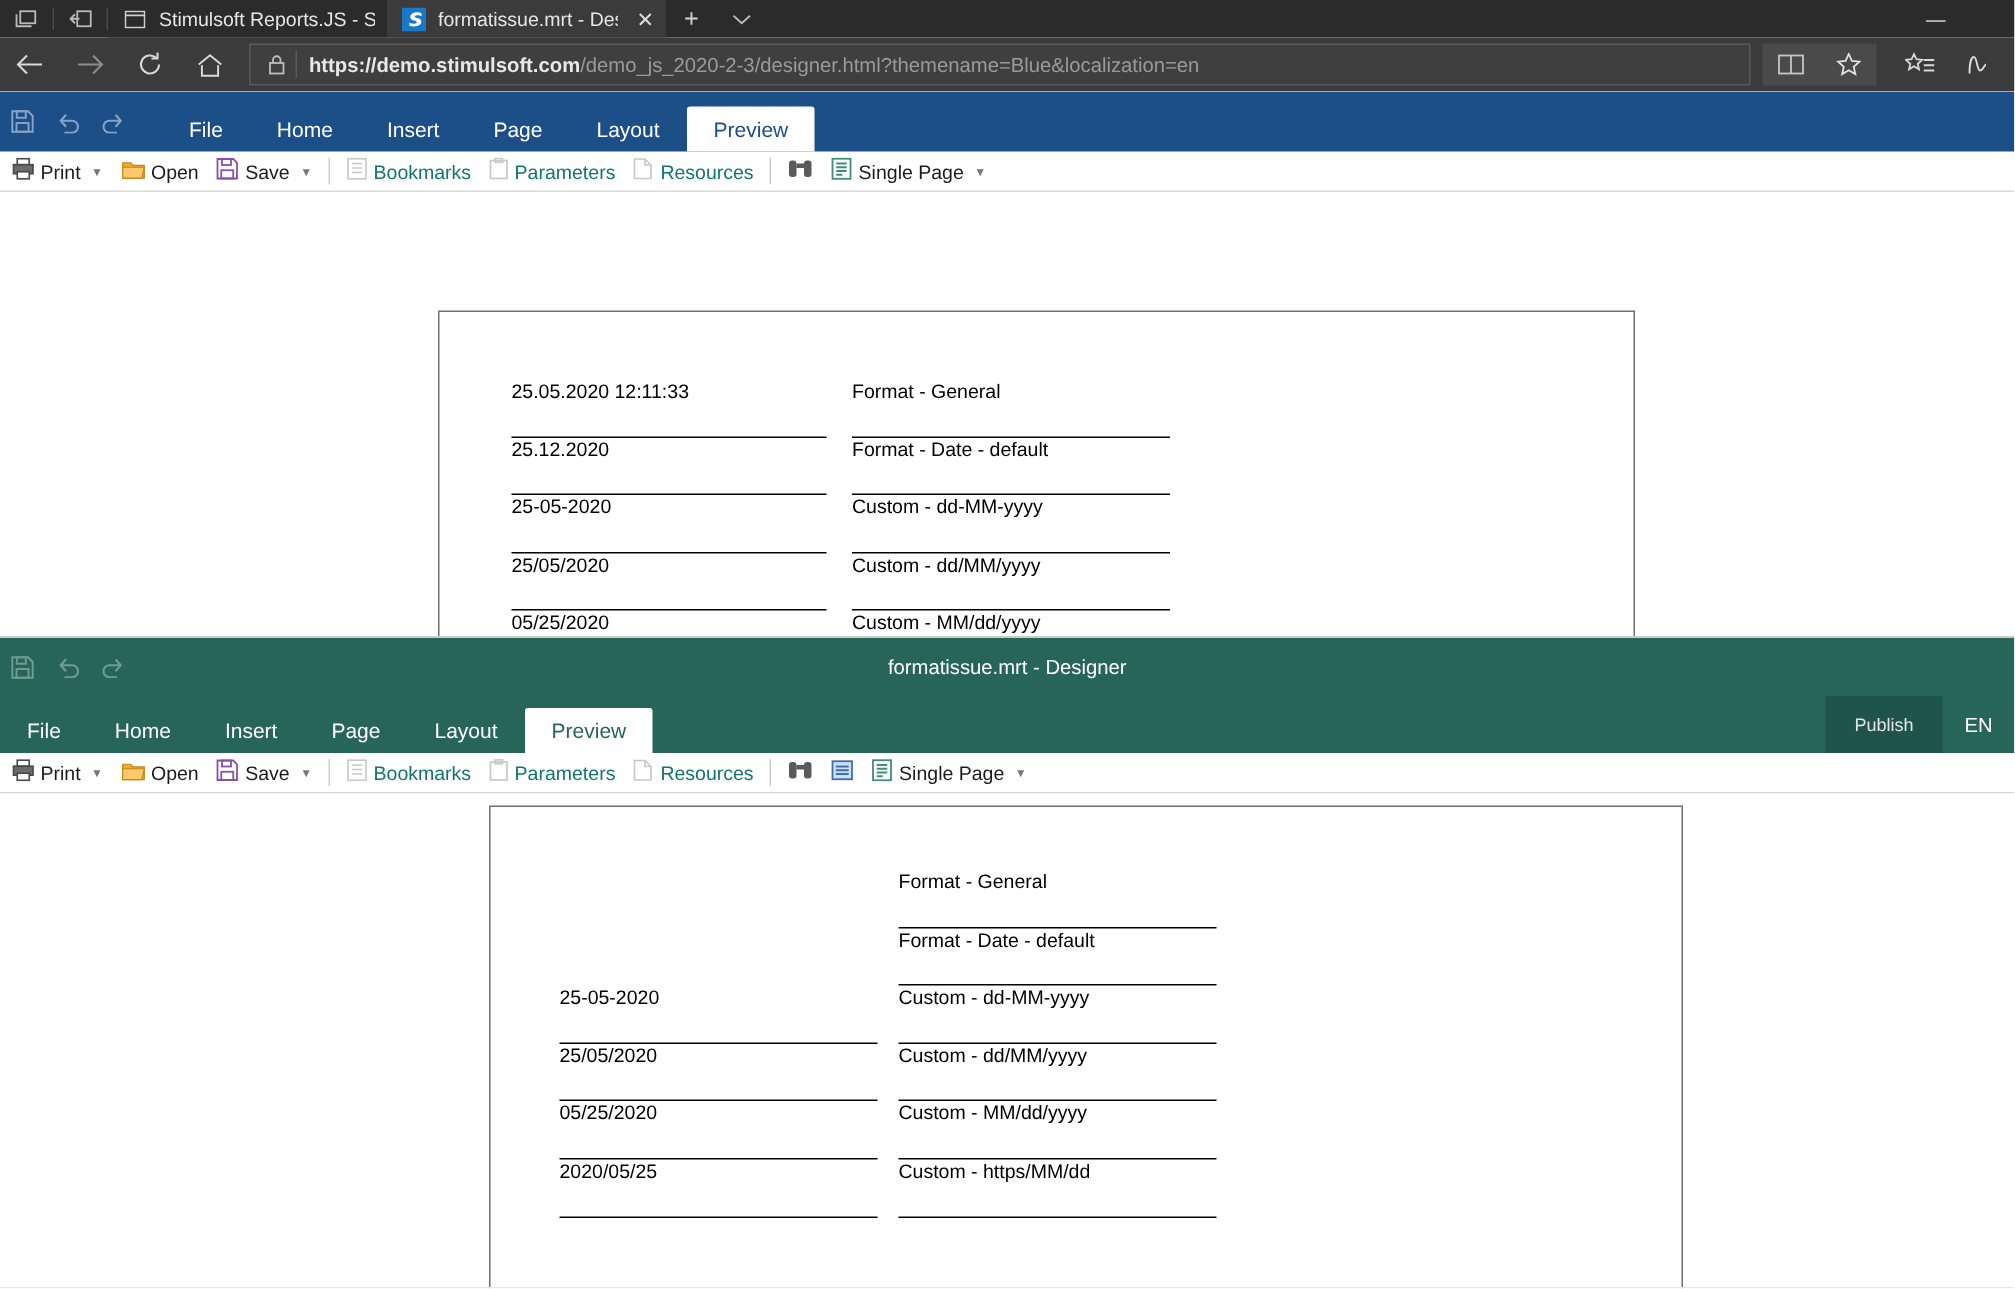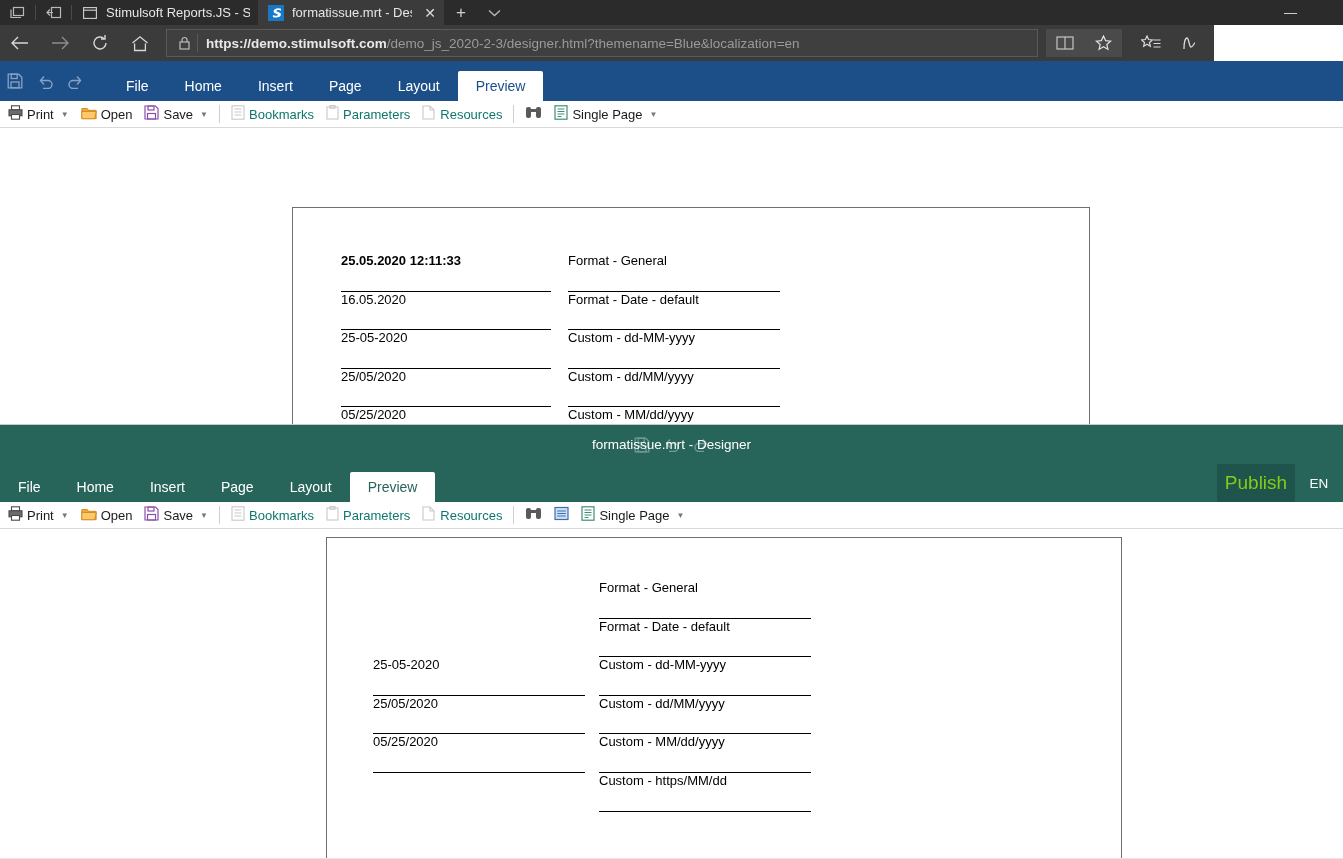--- a/index.html
+++ b/index.html
@@ -29,21 +29,21 @@
     max-width: 195px; overflow: hidden;
   }
   .btab.inactive { background: #2b2b2b; }
   .btab.active { background: #3b3b3b; }
   .btab .tab-title { overflow: hidden; text-overflow: clip; }
   .btab .tab-close { margin-left: 4px; color: #dcdcdc; font-size: 14px; line-height: 1; }
   .tab-favicon { width: 16px; height: 16px; flex: 0 0 16px; display:flex; align-items:center; justify-content:center;}
   .tabsep { width: 1px; background: #4a4a4a; align-self: center; height: 15px; }
 
   .browser-toolbar {
-    position: absolute; left: 0; top: 25px; width: 1214px; height: 36px;
+    position: absolute; left: 0; top: 25px; width: 1343px; height: 36px;
     background: #3b3b3b; display: flex; align-items: center;
   }
   .nav-btn {
     width: 40px; height: 36px; display: flex; align-items: center; justify-content: center;
     color: #d8d8d8;
   }
   .addressbar {
     flex: 1; height: 28px; margin: 0 8px 0 6px; background: #3f3f3f;
     border: 1px solid #5a5a5a; display: flex; align-items: center; padding: 0 6px;
   }
@@ -101,29 +101,29 @@
   .rcell .cline { position: absolute; left: 0; bottom: 0; height: 0; border-bottom: 1.3px solid #000; }
 
   
   #blue-section { position: absolute; left: 0; top: 61px; width: 1343px; height: 364px; overflow: hidden; background: #fff; }
   #blue-ribbon { height: 40px; background: #1c4e88; }
   #blue-section .ribbon-icon svg { stroke: #c9d6e6; }
 
   
   #green-section { position: absolute; left: 0; top: 425px; width: 1343px; height: 434px; overflow: hidden; background: #fff; }
   .green-titlebar {
-    height: 39px; background: #27655b; display: flex; align-items: center; position: relative; justify-content: center;
+    height: 39px; background: #27655b; display: flex; align-items: center; position: relative;
   }
   .green-title-text {
     position: absolute; left: 0; right: 0; text-align: center; color: #ffffff; font-size: 13.5px;
   }
   #green-ribbon { height: 38px; background: #27655b; position: relative; }
   .green-right-controls { position: absolute; right: 0; bottom: 0; display: flex; align-items: stretch; height: 38px; }
   .publish-btn {
-    background: #1e544c; color: #84cc16; font-size: 19px;
+    background: #1e544c; color: #e5e5e5; font-size: 12px;
     display: flex; align-items: center; justify-content: center; width: 78px;
   }
   .lang-btn {
     color: #ffffff; font-size: 13.5px; display: flex; align-items: center; justify-content: center; width: 48px;
   }
   #green-section .ribbon-icon svg { stroke: #9dbdb6; }
   .green-bottom-shade {
     position: absolute; left: 0; bottom: 0; width: 1343px; height: 1px; background: #e6e6e6;
   }
   .blue-bottom-edge {
@@ -364,32 +364,32 @@
         </span>
         <span>Single Page</span>
         <span class="caret">▼</span>
       </div>
     </div>
 
     <div class="workarea" style="height:297px;">
       <div class="reportpage" style="left:292px; top:79px; width:798px; height:400px;">
         <div id="rows-top">
             <div class="rrow" style="left: 0px; top: 45px; width: 100%; height: 38.6px;">
-              <div class="rcell" style="position: absolute; left: 48px; top: 0px; width: 210px; height: 38.6px; font-weight: bold;">
+              <div class="rcell" style="position: absolute; left: 48px; top: 0px; width: 210px; height: 38.6px;">
                 <span class="ctext">25.05.2020 12:11:33</span>
                 <div class="cline" style="width: 210px;"></div>
               </div>
               <div class="rcell" style="position: absolute; left: 275px; top: 0px; width: 212px; height: 38.6px;">
                 <span class="ctext">Format - General</span>
                 <div class="cline" style="width: 212px;"></div>
               </div>
             </div>
             <div class="rrow" style="left: 0px; top: 83.6px; width: 100%; height: 38.6px;">
               <div class="rcell" style="position: absolute; left: 48px; top: 0px; width: 210px; height: 38.6px;">
-                <span class="ctext">16.05.2020</span>
+                <span class="ctext">25.12.2020</span>
                 <div class="cline" style="width: 210px;"></div>
               </div>
               <div class="rcell" style="position: absolute; left: 275px; top: 0px; width: 212px; height: 38.6px;">
                 <span class="ctext">Format - Date - default</span>
                 <div class="cline" style="width: 212px;"></div>
               </div>
             </div>
             <div class="rrow" style="left: 0px; top: 122.2px; width: 100%; height: 38.6px;">
               <div class="rcell" style="position: absolute; left: 48px; top: 0px; width: 210px; height: 38.6px;">
                 <span class="ctext">25-05-2020</span>
@@ -599,20 +599,24 @@
               <div class="rcell" style="position: absolute; left: 46px; top: 0px; width: 212px; height: 38.6px;">
                 <span class="ctext">05/25/2020</span>
                 <div class="cline" style="width: 212px;"></div>
               </div>
               <div class="rcell" style="position: absolute; left: 272px; top: 0px; width: 212px; height: 38.6px;">
                 <span class="ctext">Custom - MM/dd/yyyy</span>
                 <div class="cline" style="width: 212px;"></div>
               </div>
             </div>
             <div class="rrow" style="left: 0px; top: 235px; width: 100%; height: 38.6px;">
+              <div class="rcell" style="position: absolute; left: 46px; top: 0px; width: 212px; height: 38.6px;">
+                <span class="ctext">2020/05/25</span>
+                <div class="cline" style="width: 212px;"></div>
+              </div>
               <div class="rcell" style="position: absolute; left: 272px; top: 0px; width: 212px; height: 38.6px;">
                 <span class="ctext">Custom - https/MM/dd</span>
                 <div class="cline" style="width: 212px;"></div>
               </div>
             </div>
           </div>
       </div>
     </div>
     <div class="green-bottom-shade"></div>
   </div>

